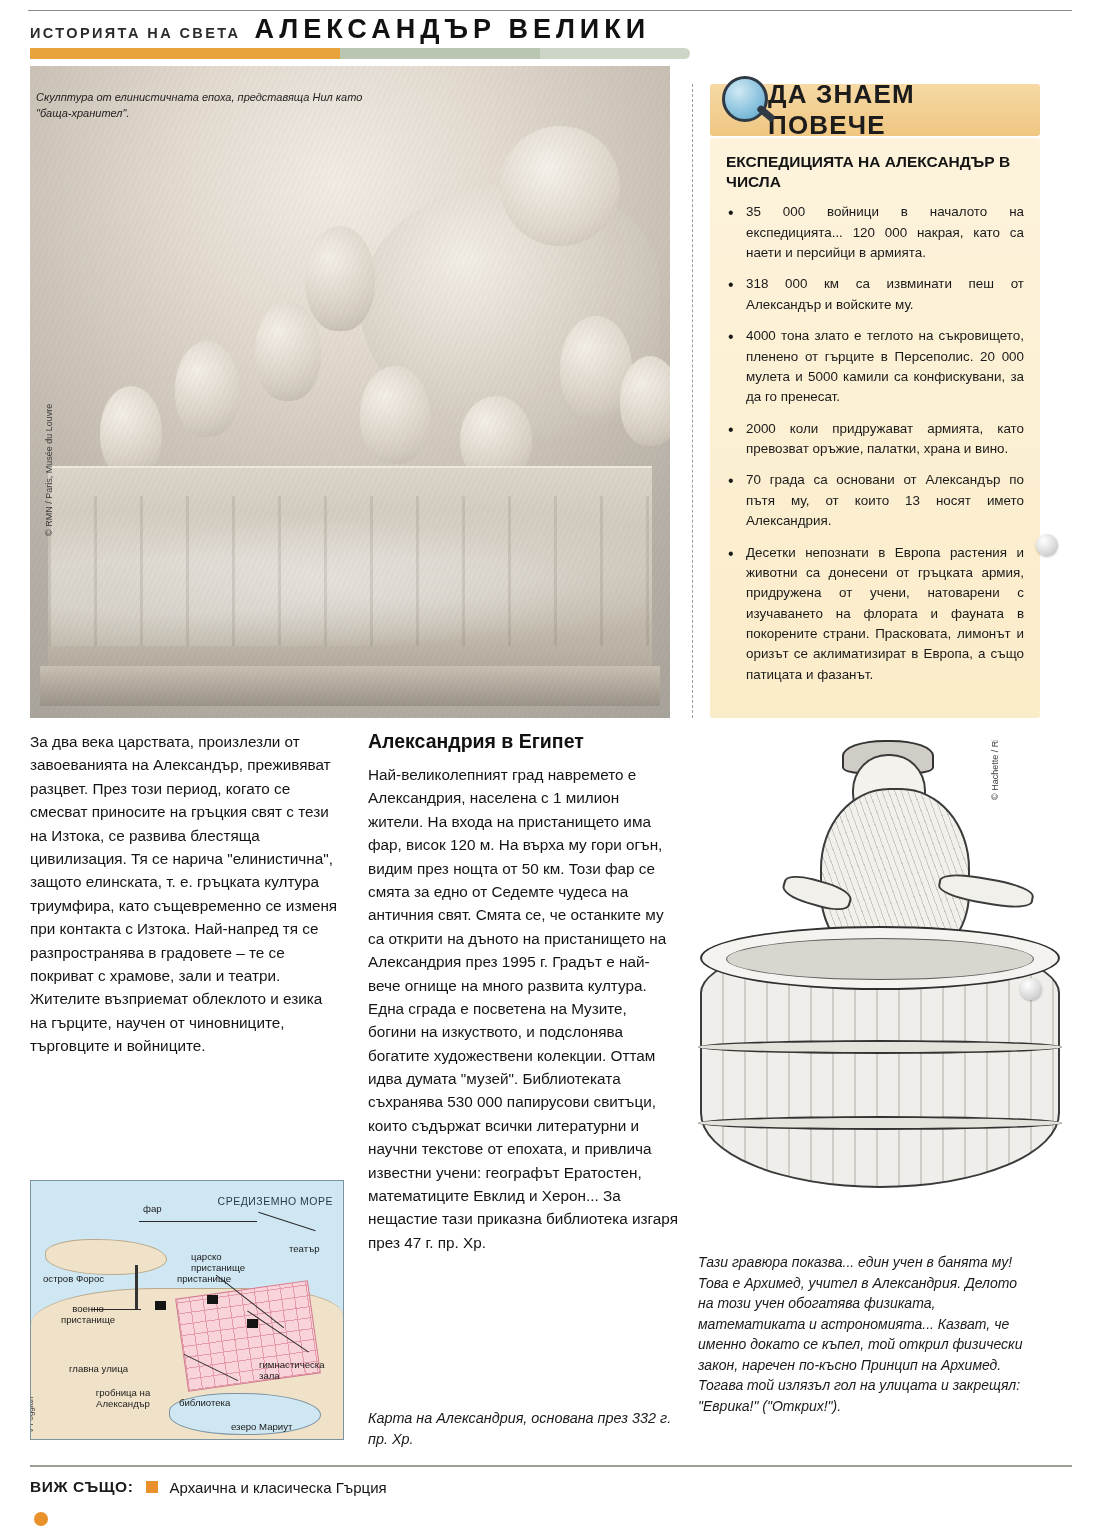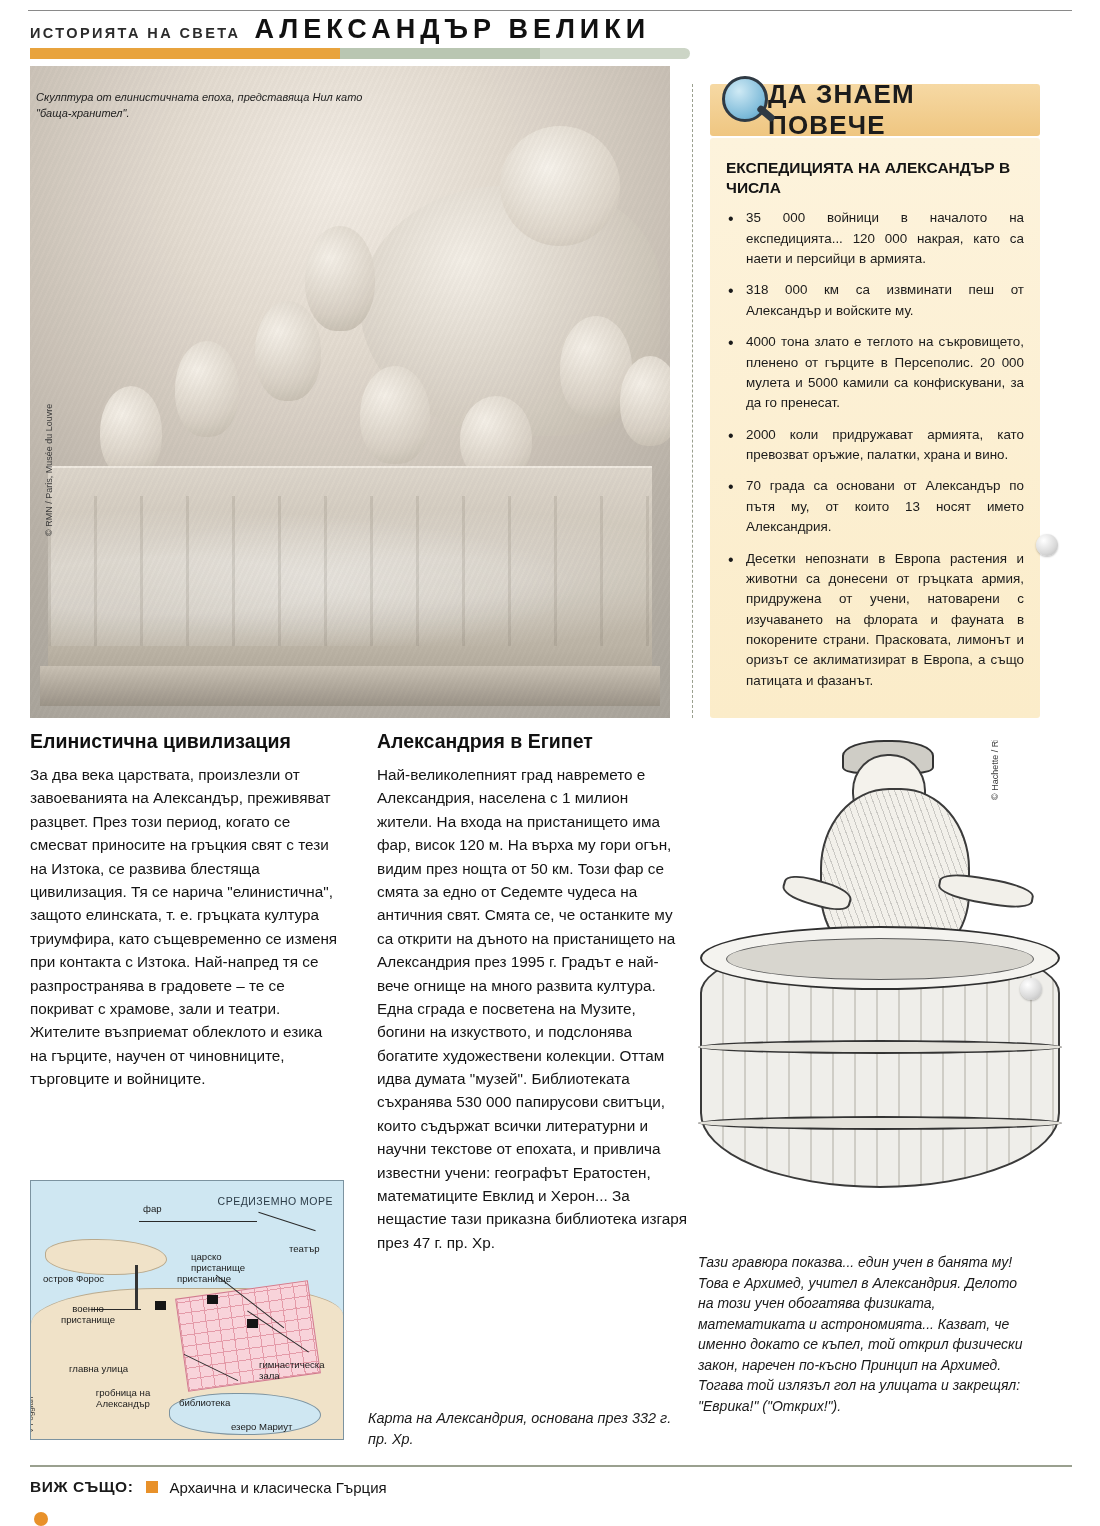--- a/index.html
+++ b/index.html
@@ -204,21 +204,21 @@
     border-radius: 3px;
     transform: rotate(40deg);
   }
   .sb-body {
     position: absolute;
     left: 10px; top: 54px;
     width: 330px;
     height: 580px;
     background: linear-gradient(180deg,#fdf3dc,#fbecc9);
     border-radius: 3px;
-    padding: 20px 16px 12px 16px;
+    padding: 14px 16px 12px 16px;
     box-sizing: border-box;
   }
   .sb-subtitle {
     font-size: 15.5px;
     font-weight: bold;
     line-height: 1.3;
     margin-bottom: 10px;
     color: #141414;
   }
   .sb-list { margin: 0; padding: 0; list-style: none; }
@@ -250,21 +250,21 @@
     font-weight: bold;
     color: #111;
   }
   .col p {
     margin: 0;
     font-size: 15.3px;
     line-height: 1.53;
     color: #141414;
   }
   .col-1 { left: 30px; width: 310px; }
-  .col-2 { left: 368px; width: 310px; margin-left: 9px; }
+  .col-2 { left: 368px; width: 310px; }
 
   
   .map {
     position: absolute;
     left: 30px; top: 1180px;
     width: 312px; height: 258px;
     background: #cfe7f2;
     border: 1px solid #7c93a0;
     overflow: hidden;
   }
@@ -561,21 +561,20 @@
       <li>318 000 км са извминати пеш от Александър и войските му.</li>
       <li>4000 тона злато е теглото на съкровището, пленено от гърците в Персеполис. 20 000 мулета и 5000 камили са конфискувани, за да го пренесат.</li>
       <li>2000 коли придружават армията, като превозват оръжие, палатки, храна и вино.</li>
       <li>70 града са основани от Александър по пътя му, от които 13 носят името Александрия.</li>
       <li>Десетки непознати в Европа растения и животни са донесени от гръцката армия, придружена от учени, натоварени с изучаването на флората и фауната в покорените страни. Прасковата, лимонът и оризът се аклиматизират в Европа, а също патицата и фазанът.</li>
     </ul>
   </div>
 </div>
 
 <div class="col col-1">
-  <h2>Елинистична цивилизация</h2>
   <p>За два века царствата, произлезли от завоеванията на Александър, преживяват разцвет. През този период, когато се смесват приносите на гръцкия свят с тези на Изтока, се развива блестяща цивилизация. Тя се нарича "елинистична", защото елинската, т. е. гръцката култура триумфира, като същевременно се изменя при контакта с Изтока. Най-напред тя се разпространява в градовете – те се покриват с храмове, зали и театри. Жителите възприемат облеклото и езика на гърците, научен от чиновниците, търговците и войниците.</p>
 </div>
 
 <div class="col col-2">
   <h2>Александрия в Египет</h2>
   <p>Най-великолепният град навремето е Александрия, населена с 1 милион жители. На входа на пристанището има фар, висок 120 м. На върха му гори огън, видим през нощта от 50 км. Този фар се смята за едно от Седемте чудеса на античния свят. Смята се, че останките му са открити на дъното на пристанището на Александрия през 1995 г. Градът е най-вече огнище на много развита култура. Една сграда е посветена на Музите, богини на изкуството, и подслонява богатите художествени колекции. Оттам идва думата "музей". Библиотеката съхранява 530 000 папирусови свитъци, които съдържат всички литературни и научни текстове от епохата, и привлича известни учени: географът Ератостен, математиците Евклид и Херон... За нещастие тази приказна библиотека изгаря през 47 г. пр. Хр.</p>
 </div>
 
 <div class="map">
   <div class="sea-label">СРЕДИЗЕМНО МОРЕ</div>

